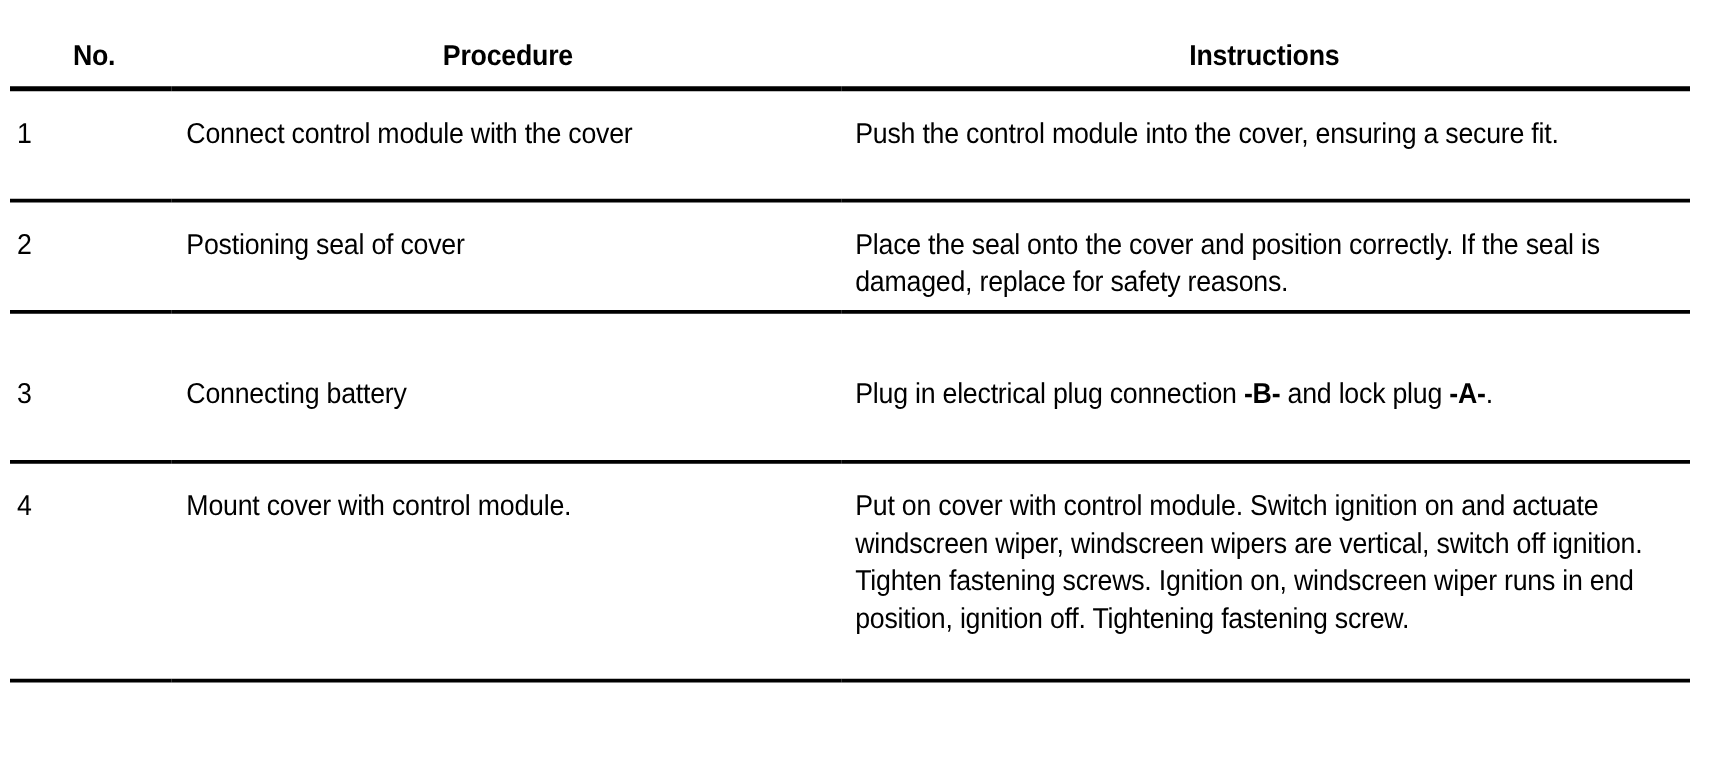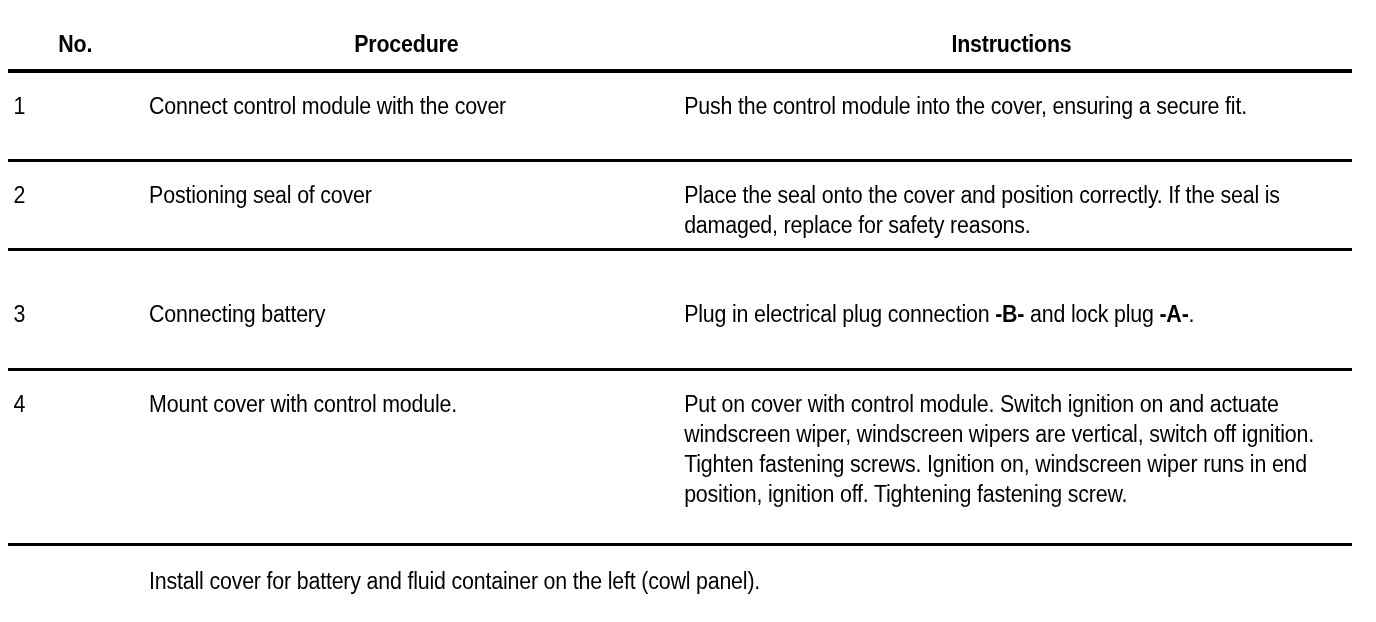--- a/index.html
+++ b/index.html
@@ -175,25 +175,17 @@
           <div class="cell pad-no">4</div>
         </td>
         <td class="v-proc">
           <div class="cell pad-proc">Mount cover with control module.</div>
         </td>
         <td>
           <div class="cell pad-instr">Put on cover with control module. Switch ignition on and actuate windscreen wiper, windscreen wipers are vertical, switch off ignition. Tighten fastening screws. Ignition on, windscreen wiper runs in end position, ignition off. Tightening fastening screw.</div>
         </td>
       </tr>
 
-      <tr class="row-body row-last r5">
-        <td class="stub">
-          <div class="cell pad-no"></div>
-        </td>
-        <td colspan="2">
-          <div class="cell pad-footer">Install cover for battery and fluid container on the left (cowl panel).</div>
-        </td>
-      </tr>
 
     </tbody>
   </table>
 
 </div>
 
 </body></html>

